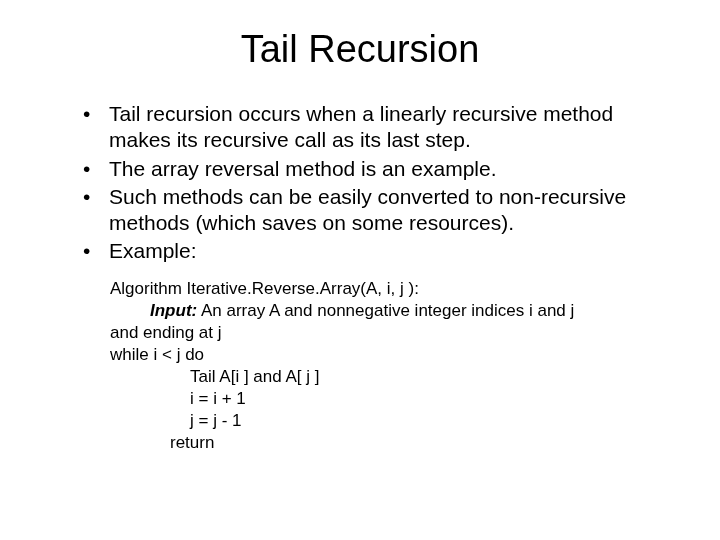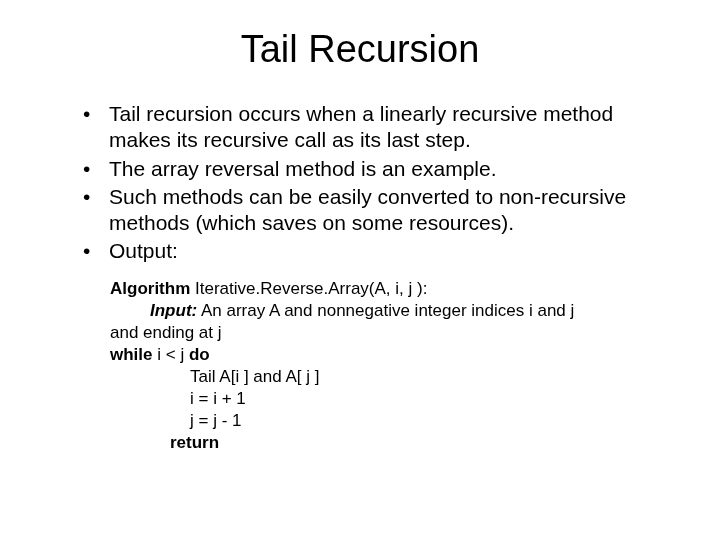--- a/index.html
+++ b/index.html
@@ -45,34 +45,34 @@
   .algo {
     margin: 6px 0 0 70px;
     font-size: 17px;
     line-height: 1.3;
   }
   .algo .l1 { margin-left: 0; }
   .algo .l2 { margin-left: 40px; }
   .algo .l3 { margin-left: 80px; }
   .algo .lret { margin-left: 60px; }
   .i { }
-  .b { font-weight: bold; }
+  .b { font-weight: normal; }
   .bi { font-weight: bold; font-style: italic; }
 </style>
 </head>
 <body>
 
 <div class="slide">
   <div class="title">Tail Recursion</div>
 
   <ul class="bullets">
     <li>Tail recursion occurs when a linearly recursive method makes its recursive call as its last step.</li>
     <li>The array reversal method is an example.</li>
     <li>Such methods can be easily converted to non-recursive methods (which saves on some resources).</li>
-    <li>Output:</li>
+    <li>Example:</li>
   </ul>
 
   <div class="algo">
     <div class="l1">
       <span class="b">Algorithm </span><span>Iterative.Reverse.Array(</span><span class="i">A, i, j </span><span>):</span>
     </div>
     <div class="l2">
       <span class="bi">Input:</span><span> An array </span><span class="i">A</span><span> and nonnegative integer indices </span><span class="i">i</span><span> and </span><span class="i">j</span>
     </div>
     <div class="l1">

